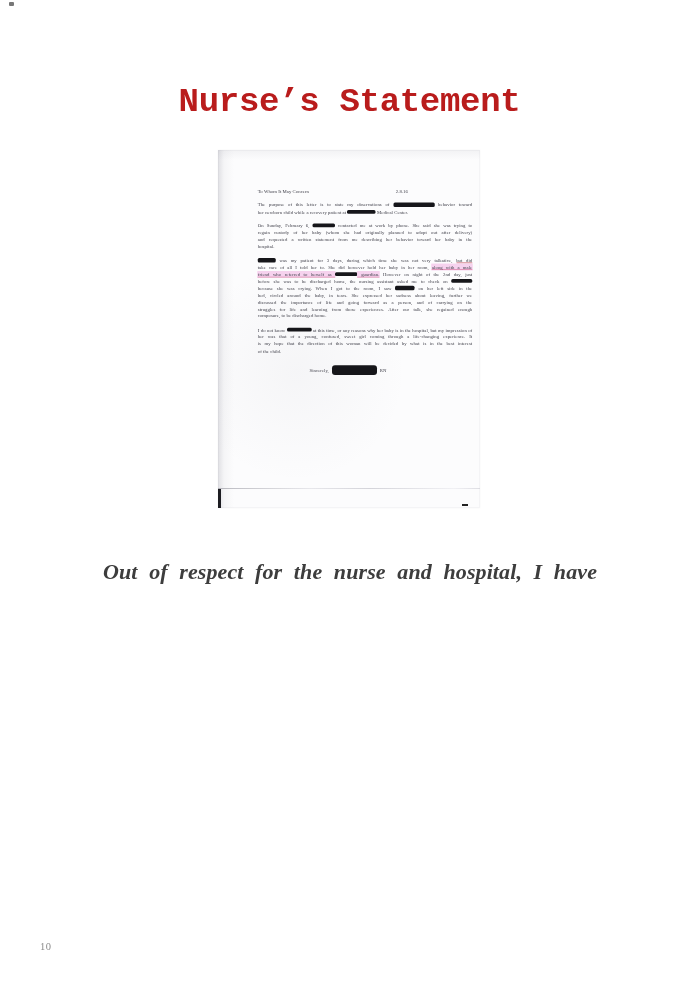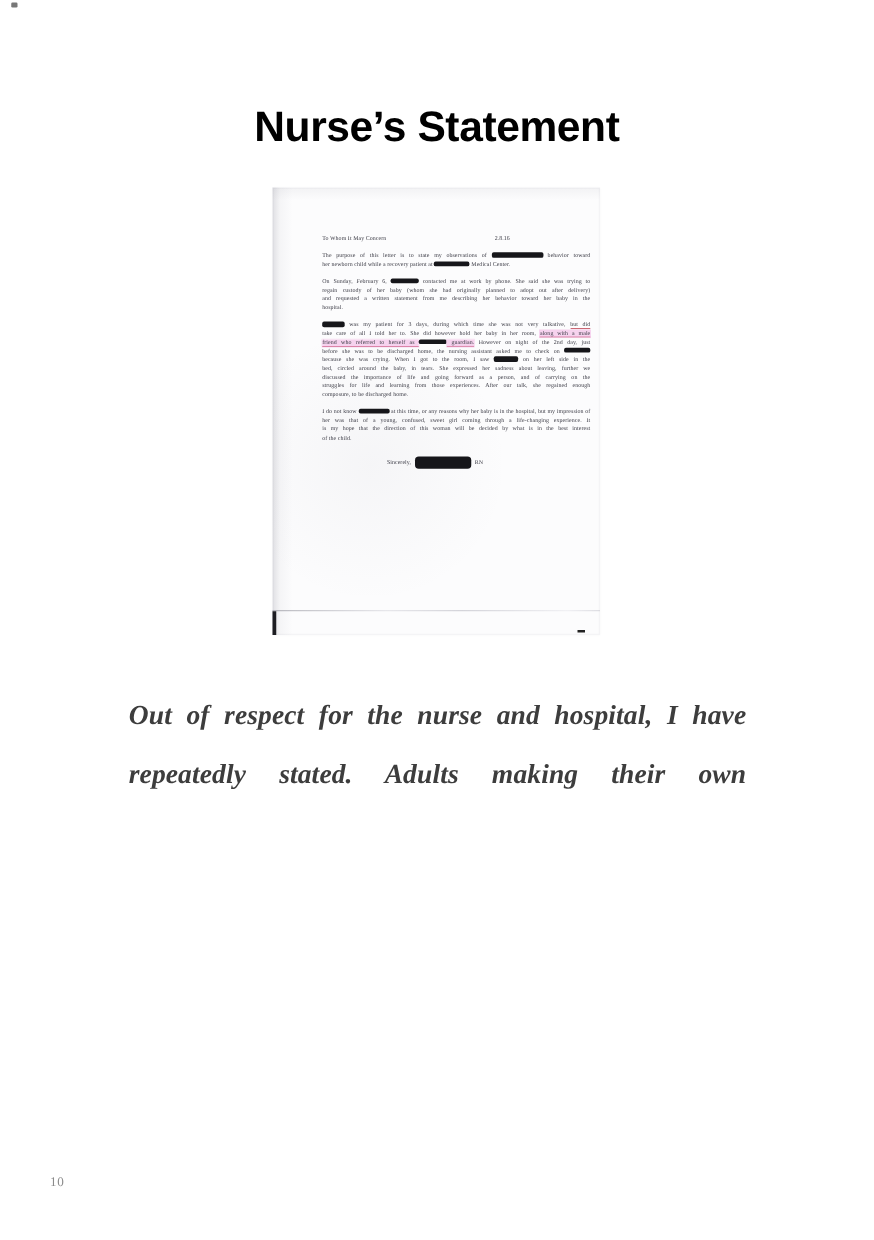--- a/index.html
+++ b/index.html
@@ -6,22 +6,22 @@
   body { background:#ffffff; }
   .page {
     position:relative; width:699px; height:992px; background:#ffffff;
     font-family:"Liberation Serif", serif; overflow:hidden;
   }
   .corner-speck { position:absolute; left:9px; top:2px; width:5px; height:4px; background:#4a4a4a; opacity:.75; border-radius:1px; }
 
   
   .title {
     position:absolute; top:83px; left:0; width:100%; text-align:center;
-    font-family:Liberation Sans, sans-serif; font-weight:700; font-size:34px;
-    color:#000000; letter-spacing:-0.3px;
+    font-family:Liberation Mono, monospace; font-weight:700; font-size:34px;
+    color:#b91c1c; letter-spacing:-0.3px;
   }
 
   
   .scan {
     position:absolute; left:218px; top:150px; width:262px; height:358px;
     background:#fcfcfd; box-shadow: inset 0 0 0 1px rgba(60,60,70,0.04), 0 0 2px rgba(0,0,0,0.04);
   }
   .scan::before {
     content:''; position:absolute; inset:0; pointer-events:none;
     background:
@@ -121,20 +121,19 @@
     <div class="scan-vbar"></div>
     <div class="scan-dash"></div>
   </div>
 
   <div class="commentary">
     <div id="commentary-paragraphs">
         <div class="c-par">
           <div class="jline">Out of respect for the nurse and hospital, I have</div>
         </div>
         <div class="c-par">
-          <div class="jline">repeatedly stated. Adults making their own</div>
         </div>
       </div>
   </div>
 
   <div class="pageno">10</div>
 
 </div>
 
 </body></html>

